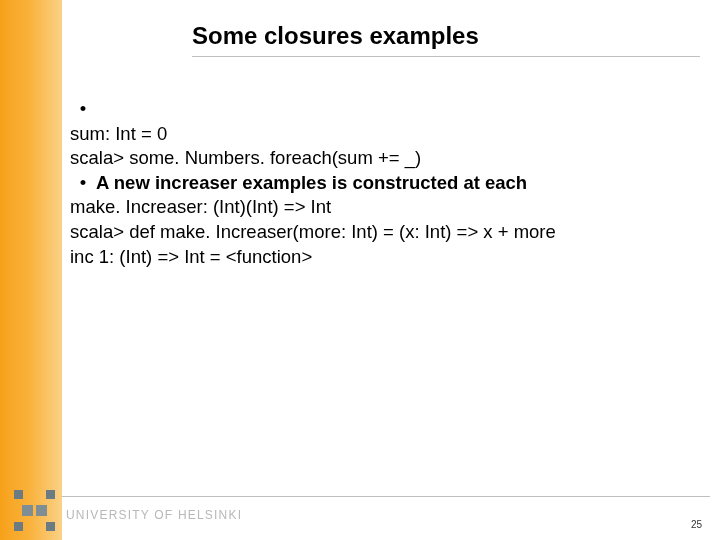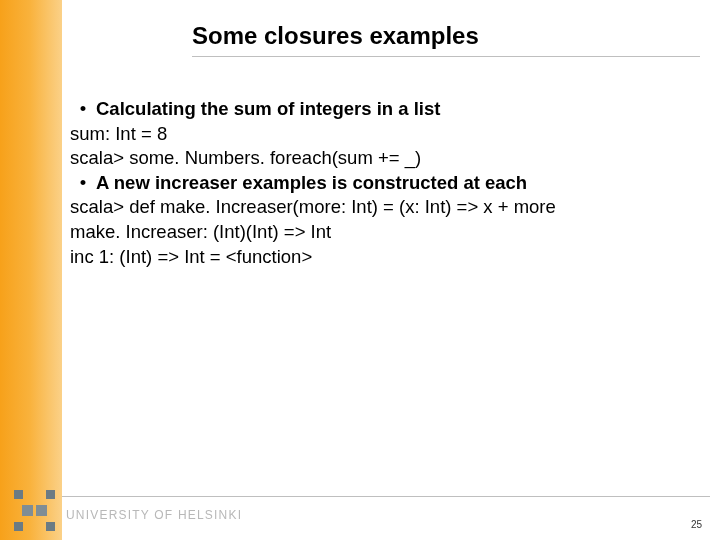--- a/index.html
+++ b/index.html
@@ -98,30 +98,29 @@
 
 <div class="content">
   <div class="title-block">
     <div class="title">Some closures examples</div>
     <div class="title-underline"></div>
   </div>
 
   <div class="body">
     <div class="bullet">
       <span class="dot">•</span>
-      <span class="txt">Calculating the sum of integers in a list</span>
     </div>
-    <div class="indent-line">sum: Int = 8</div>
+    <div class="indent-line">sum: Int = 0</div>
     <div class="indent-line">scala&gt; some. Numbers. foreach(sum += _)</div>
     <div class="bullet">
       <span class="dot">•</span>
       <span class="txt">A new increaser examples is constructed at each</span>
     </div>
+    <div class="indent-line">make. Increaser: (Int)(Int) =&gt; Int</div>
     <div class="indent-line">scala&gt; def make. Increaser(more: Int) = (x: Int) =&gt; x + more</div>
-    <div class="indent-line">make. Increaser: (Int)(Int) =&gt; Int</div>
     <div class="indent-line">inc 1: (Int) =&gt; Int = &lt;function&gt;</div>
   </div>
 </div>
 
 <div class="footer">
   <div class="footer-line"></div>
   <div class="logo">
     <div class="sq s1"></div>
       <div class="sq s2"></div>
     <div class="sq s3"></div>

